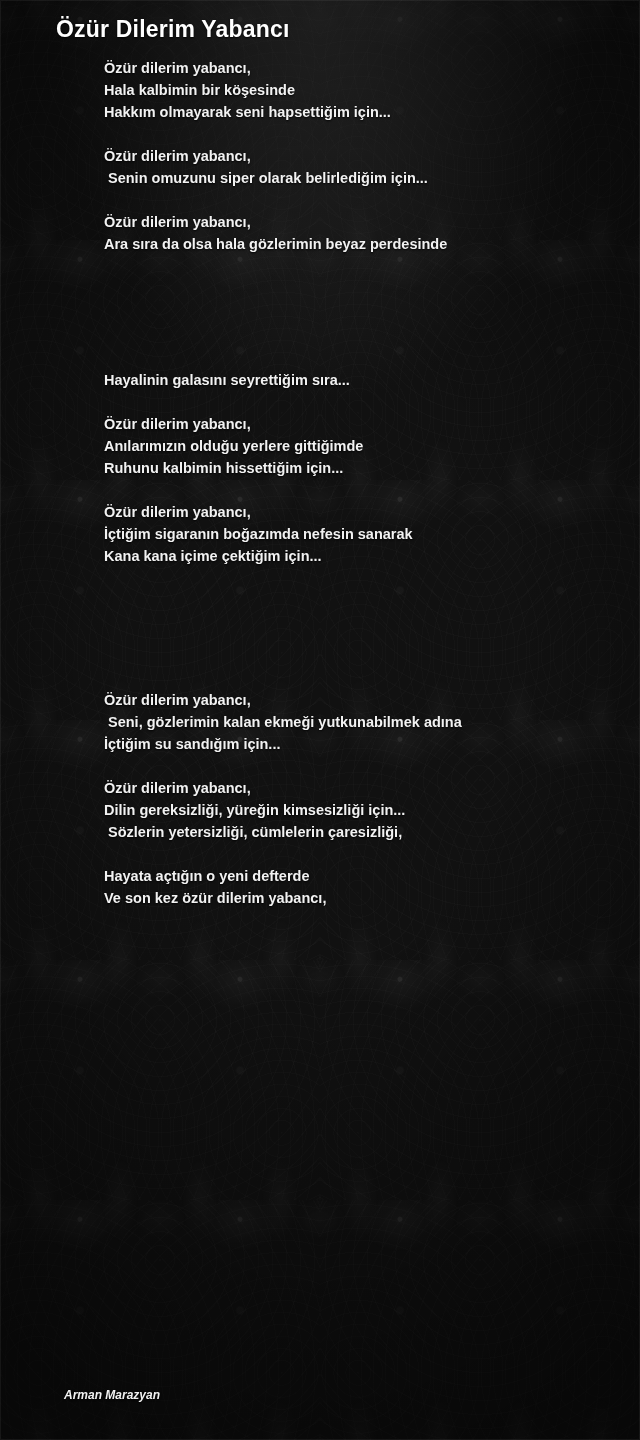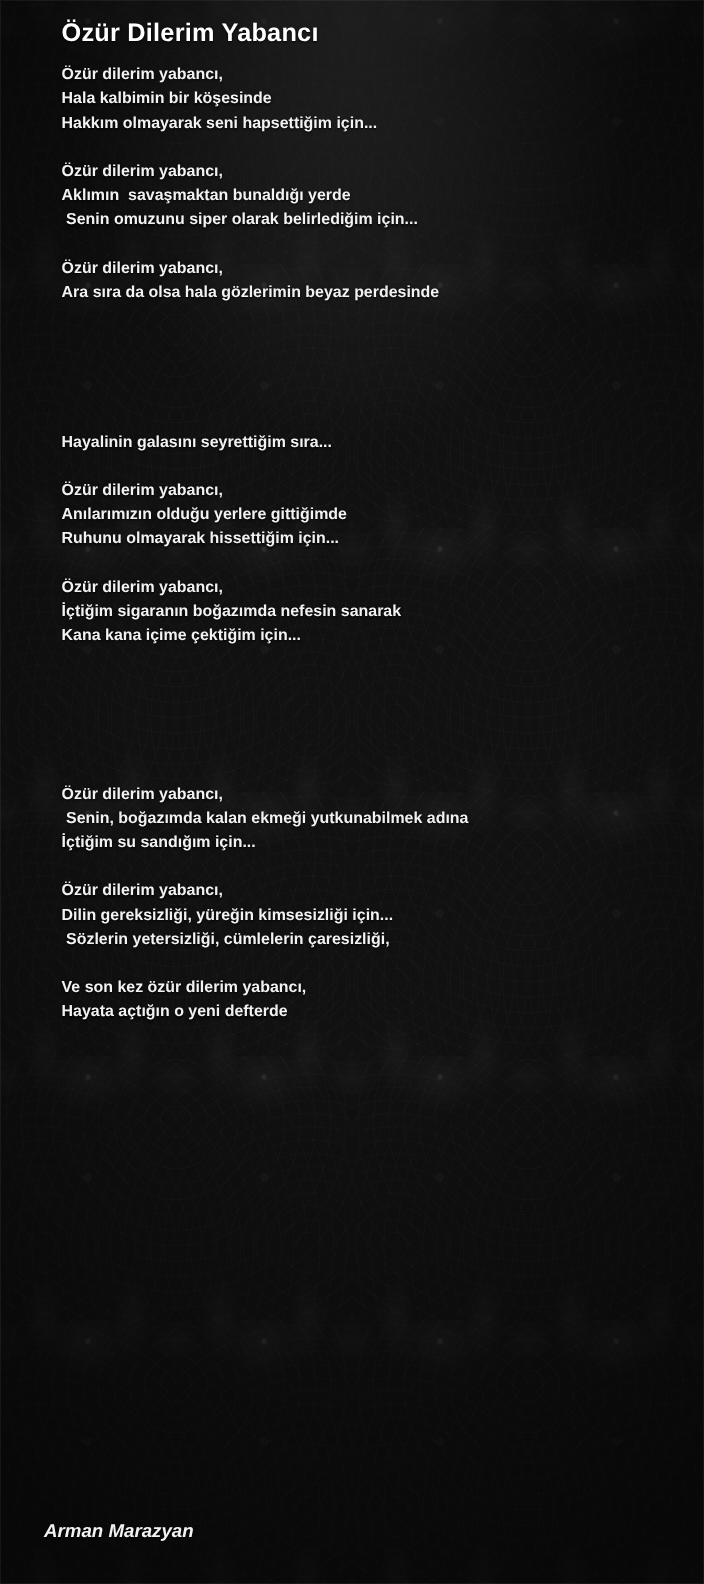--- a/index.html
+++ b/index.html
@@ -102,31 +102,32 @@
   .stanza {
     margin: 0 0 22px 0;
   }
   .line {
     color: #f2f2f2;
     font-size: 14.5px;
     font-weight: bold;
     line-height: 22px;
     white-space: pre-wrap;
     text-shadow: 0 1px 2px rgba(0,0,0,0.9);
+    margin-left: 48px;
   }
   .gap-lg { height: 92px; }
   .gap-xl { height: 100px; }
 
   .author {
     position: absolute;
-    left: 40px;
+    left: 64px;
     bottom: 38px;
     z-index: 3;
     color: #f2f2f2;
-    font-size: 17px;
+    font-size: 12px;
     font-style: italic;
     font-weight: bold;
     text-shadow: 0 1px 2px rgba(0,0,0,0.9);
   }
 </style>
 </head>
 <body>
 
 <div id="poem-card">
 
@@ -144,64 +145,63 @@
     <div class="poem-body">
 
       <div class="stanza">
         <div class="line">Özür dilerim yabancı,</div>
         <div class="line">Hala kalbimin bir köşesinde</div>
         <div class="line">Hakkım olmayarak seni hapsettiğim için...</div>
       </div>
 
       <div class="stanza">
         <div class="line">Özür dilerim yabancı,</div>
-        <div class="line">Aklımın  savaşmaktan bunaldığı yerde</div>
         <div class="line"> Senin omuzunu siper olarak belirlediğim için...</div>
       </div>
 
       <div class="stanza">
         <div class="line">Özür dilerim yabancı,</div>
         <div class="line">Ara sıra da olsa hala gözlerimin beyaz perdesinde</div>
       </div>
 
       <div class="gap-lg"></div>
 
       <div class="stanza">
         <div class="line">Hayalinin galasını seyrettiğim sıra...</div>
       </div>
 
       <div class="stanza">
         <div class="line">Özür dilerim yabancı,</div>
         <div class="line">Anılarımızın olduğu yerlere gittiğimde</div>
-        <div class="line">Ruhunu olmayarak hissettiğim için...</div>
+        <div class="line">Ruhunu kalbimin hissettiğim için...</div>
       </div>
 
       <div class="stanza">
         <div class="line">Özür dilerim yabancı,</div>
         <div class="line">İçtiğim sigaranın boğazımda nefesin sanarak</div>
         <div class="line">Kana kana içime çektiğim için...</div>
       </div>
 
       <div class="gap-xl"></div>
 
       <div class="stanza">
         <div class="line">Özür dilerim yabancı,</div>
-        <div class="line"> Senin, boğazımda kalan ekmeği yutkunabilmek adına</div>
+        <div class="line"> Seni, gözlerimin kalan ekmeği yutkunabilmek adına</div>
         <div class="line">İçtiğim su sandığım için...</div>
       </div>
 
       <div class="stanza">
         <div class="line">Özür dilerim yabancı,</div>
         <div class="line">Dilin gereksizliği, yüreğin kimsesizliği için...</div>
         <div class="line"> Sözlerin yetersizliği, cümlelerin çaresizliği,</div>
       </div>
 
       <div class="stanza">
+        <div class="line">Hayata açtığın o yeni defterde</div>
         <div class="line">Ve son kez özür dilerim yabancı,</div>
-        <div class="line">Hayata açtığın o yeni defterde</div>
       </div>
 
       <div class="gap-lg"></div>
 
 
     </div>
   </div>
 
   <div class="author">Arman Marazyan</div>
 

